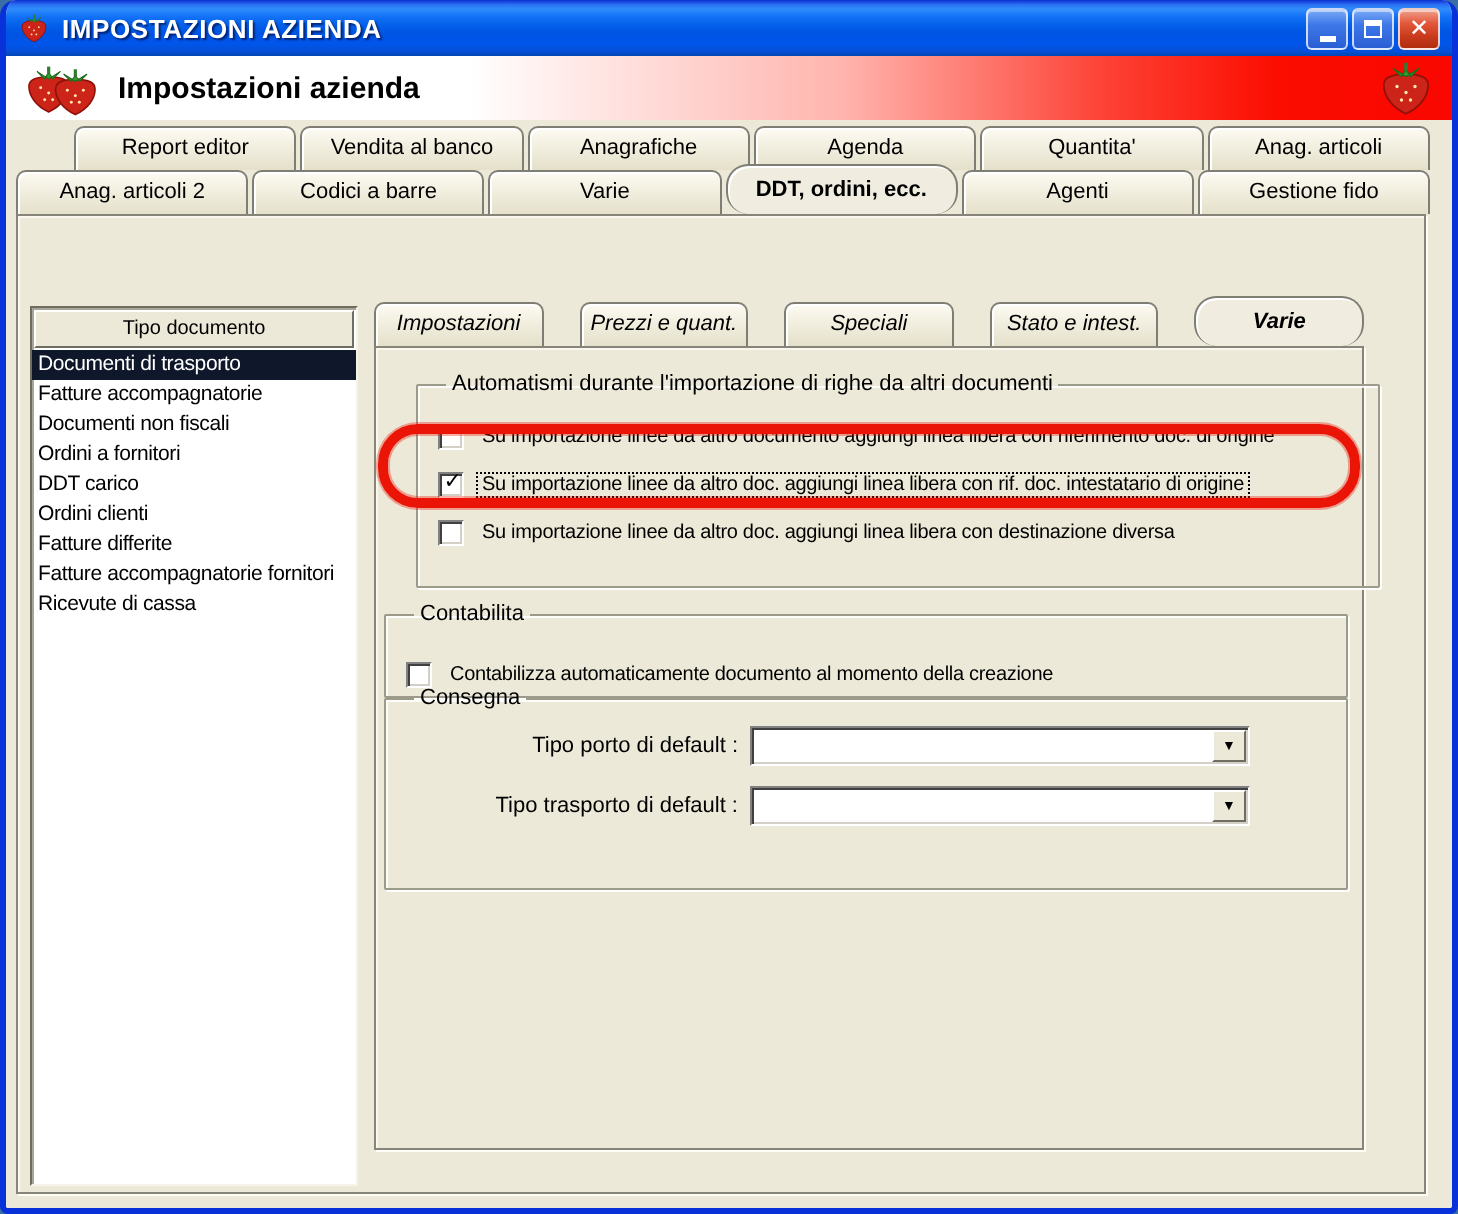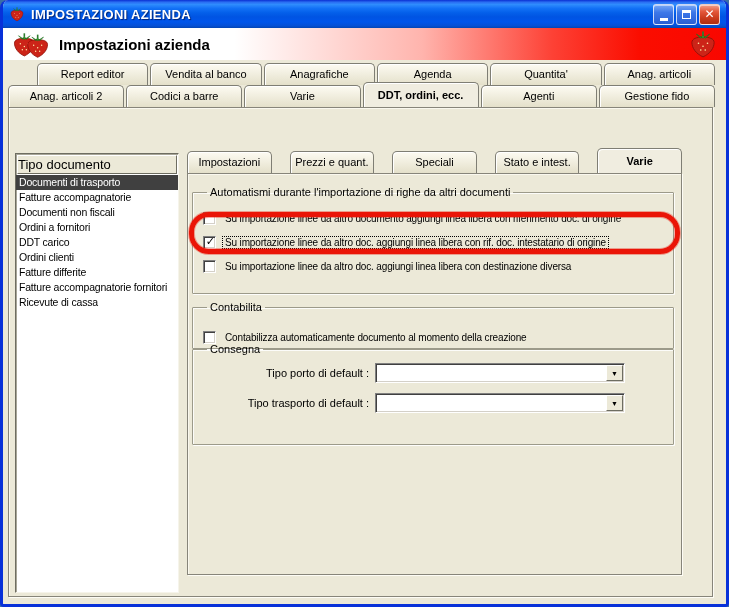--- a/index.html
+++ b/index.html
@@ -38,47 +38,47 @@
   
   .client { position:relative; height:544px; background:#ece9d8;padding-left:36px; }
 
   .tab-row { position:absolute; display:flex; gap:2px; height:22px; z-index:3; }
   .tab-row.row1 { left:34px; top:3px; width:678px; z-index:2; }
   .tab-row.row2 { left:5px; top:25px; width:707px; }
   .tab { flex:1; height:22px; line-height:21px; text-align:center; font-size:11px; color:#000;
     background:linear-gradient(180deg,#fdfbf2 0%,#efecdc 55%,#e4e0ca 100%);
     border:1px solid #7f7e74; border-bottom:none; border-radius:5px 5px 0 0;
     box-shadow:inset 1px 1px 0 #fff; white-space:nowrap; overflow:hidden; cursor:default; }
-  .tab.selected { font-weight:bold; background:#f0ede0; height:25px; margin-top:-3px; line-height:25px; z-index:4; position:relative; }
+  .tab.selected { font-weight:bold; background:#f0ede0; height:25px; margin-top:-3px; line-height:25px; z-index:4; position:relative;border-radius:11px; }
 
   .outer-panel { position:absolute; left:5px; top:47px; width:705px; height:490px;
     background:#ece9d8; border:1px solid #87857a;
     box-shadow:inset 1px 1px 0 #faf8ee, 1px 1px 0 #fdfcf5; z-index:2; }
 
   
   .listbox { position:absolute; left:6px; top:45px; width:164px; height:440px; background:#fff;
     border:1px solid; border-color:#6e6d61 #f6f4ea #f6f4ea #6e6d61;
     box-shadow:inset 1px 1px 0 #a8a698; }
   .lv-header { height:19px; margin:1px; background:#ece9d8; border:1px solid; border-color:#fff #6e6d61 #6e6d61 #fff;
-    font-size:13px; line-height:17px; cursor:default; }
+    font-size:10px; text-align:center; line-height:17px; cursor:default; }
   .li { height:15px; line-height:15px; font-size:10.5px; letter-spacing:-.2px; padding:0 3px;
     white-space:nowrap; overflow:hidden; cursor:default; color:#000; }
-  .li.selected { background:#404040; color:#fff; }
-
-  
-  .inner-tabs { position:absolute; left:178px; top:43px; width:495px; height:24px; display:flex; gap:18px; z-index:3; }
+  .li.selected { background:#0f172a; color:#fff; }
+
+  
+  .inner-tabs { position:absolute; left:178px; top:43px; width:495px; height:24px; display:flex; gap:18px; z-index:3;font-style:italic; }
   .inner-panel { position:absolute; left:178px; top:65px; width:495px; height:402px;
     background:#ece9d8; border:1px solid #87857a;
     box-shadow:inset 1px 1px 0 #faf8ee, 1px 1px 0 #fdfcf5; }
 
   fieldset { position:absolute; border:1px solid #9c9a8a; border-radius:1px;
     box-shadow:inset 1px 1px 0 rgba(255,255,255,.85), 1px 1px 0 rgba(255,255,255,.9);
     padding:13px 8px 4px 10px; }
   legend { font-size:11px; color:#000; padding:0 3px; margin-left:4px; }
-  .fs-auto { left:4px; top:12px; width:482px; height:108px; }
+  .fs-auto { left:20px; top:12px; width:482px; height:108px; }
   .fs-cont { left:4px; top:127px; width:482px; height:48px; padding-top:17px; }
   .fs-cons { left:4px; top:169px; width:482px; height:102px; padding-top:8px; }
 
   .cb-row { display:flex; align-items:center; height:14px; margin-bottom:10px; white-space:nowrap;text-align:right; }
   .cb-box { width:13px; height:13px; background:#fff; flex:0 0 auto; margin-right:7px; position:relative;
     border:1px solid; border-color:#808080 #fff #fff #808080;
     box-shadow:inset 1px 1px 0 #404040, inset -1px -1px 0 #d4d0c8; }
   .cb-box .check { display:none; position:absolute; left:0; top:-2px; width:11px;
     font-size:11px; font-weight:bold; color:#000; line-height:13px; }
   .cb-row.checked .cb-box .check { display:block; }

